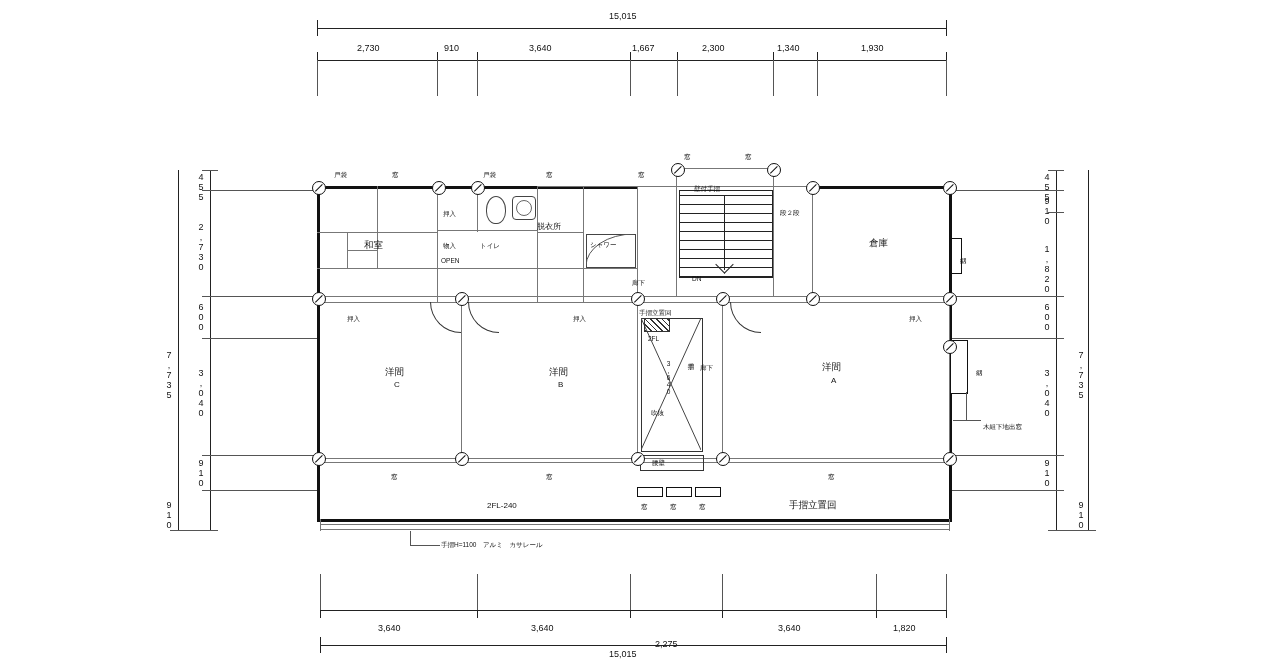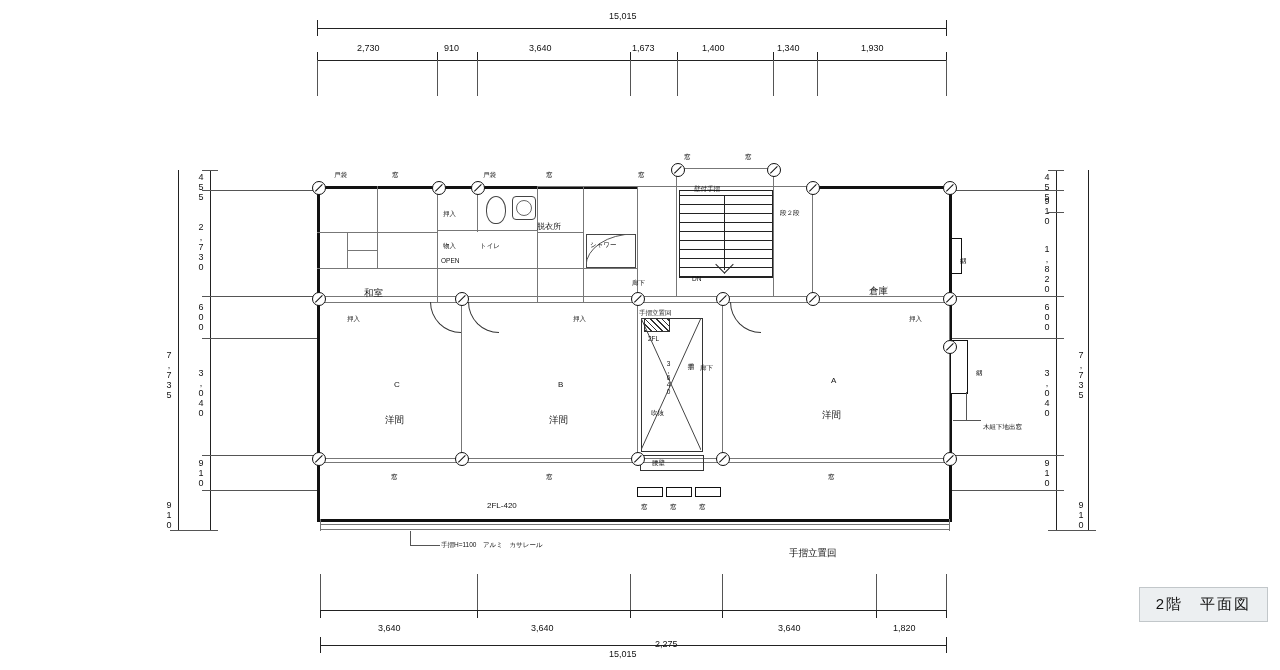--- a/index.html
+++ b/index.html
@@ -6,21 +6,21 @@
   body{
     width:1280px;height:670px;background:#ffffff;
     font-family:"Liberation Sans", sans-serif;
     color:#000;position:relative;overflow:hidden;
   }
   .stage{position:absolute;left:0;top:0;width:1280px;height:670px;border-radius:28px;}
   .abs{position:absolute;}
   .txt{font-size:9px;line-height:9px;white-space:nowrap;color:#111;}
   .txt.small{font-size:8px;}
   .txt.tiny{font-size:6.5px;}
-  .txt.rm{font-size:9.5px;margin-top:48px;}
+  .txt.rm{font-size:9.5px;}
   .vert{writing-mode:vertical-rl;text-orientation:upright;letter-spacing:0px;}
   .line-v{position:absolute;width:0;border-left:1px solid #222;}
   .thin-h{position:absolute;height:0;border-top:1px solid #555;}
   .thin-v{position:absolute;width:0;border-left:1px solid #555;}
   .wall-h{position:absolute;background:#111;height:3px;}
   .wall-v{position:absolute;background:#111;width:3px;}
   .wallg-h{position:absolute;background:#777;height:1px;}
   .wallg-v{position:absolute;background:#777;width:1px;}
   .dimline{position:absolute;border-top:1px solid #222;height:0;}
   .tick{position:absolute;border-left:1px solid #222;width:0;}
@@ -60,22 +60,22 @@
   <div class="thin-v" style="left:477px;top:60px;height:36px;"></div>
   <div class="thin-v" style="left:630px;top:60px;height:36px;"></div>
   <div class="thin-v" style="left:677px;top:60px;height:36px;"></div>
   <div class="thin-v" style="left:773px;top:60px;height:36px;"></div>
   <div class="thin-v" style="left:817px;top:60px;height:36px;"></div>
   <div class="thin-v" style="left:946px;top:60px;height:36px;"></div>
 
   <div class="abs txt" style="left:357px;top:44px;">2,730</div>
   <div class="abs txt" style="left:444px;top:44px;">910</div>
   <div class="abs txt" style="left:529px;top:44px;">3,640</div>
-  <div class="abs txt" style="left:632px;top:44px;">1,673</div>
-  <div class="abs txt" style="left:702px;top:44px;">1,400</div>
+  <div class="abs txt" style="left:632px;top:44px;">1,667</div>
+  <div class="abs txt" style="left:702px;top:44px;">2,300</div>
   <div class="abs txt" style="left:777px;top:44px;">1,340</div>
   <div class="abs txt" style="left:861px;top:44px;">1,930</div>
 
   <div class="line-v" style="left:178px;top:170px;height:360px;"></div>
   <div class="abs txt vert" style="left:164px;top:350px;">7,735</div>
   <div class="abs txt vert" style="left:164px;top:500px;">910</div>
 
   <div class="line-v" style="left:210px;top:170px;height:360px;"></div>
   <div class="thin-h" style="left:202px;top:170px;width:16px;"></div>
   <div class="thin-h" style="left:202px;top:190px;width:16px;"></div>
@@ -297,28 +297,27 @@
   <div class="abs txt tiny" style="left:641px;top:502px;">窓</div>
   <div class="abs txt tiny" style="left:670px;top:502px;">窓</div>
   <div class="abs txt tiny" style="left:699px;top:502px;">窓</div>
 
   <div class="abs txt tiny" style="left:694px;top:184px;">壁付手摺</div>
   <div class="abs txt tiny" style="left:780px;top:208px;">段２段</div>
   <div class="abs txt tiny" style="left:692px;top:274px;">DN</div>
   <div class="abs txt tiny" style="left:639px;top:308px;">手摺立置回</div>
   <div class="abs txt tiny" style="left:648px;top:334px;">2FL</div>
   <div class="abs txt tiny" style="left:652px;top:458px;">腰壁</div>
-  <div class="abs txt small" style="left:487px;top:501px;">2FL-420</div>
+  <div class="abs txt small" style="left:487px;top:501px;">2FL-240</div>
   <div class="abs txt tiny" style="left:441px;top:540px;">手摺H=1100　アルミ　カサレール</div>
   <div class="abs txt tiny" style="left:983px;top:422px;">木組下地出窓</div>
   <div class="abs txt tiny" style="left:960px;top:256px;">絪</div>
   <div class="abs txt tiny" style="left:976px;top:368px;">絪</div>
   <div class="abs txt tiny vert" style="left:664px;top:360px;">3,640</div>
   <div class="abs txt tiny vert" style="left:687px;top:358px;">手摺</div>
 
   <div class="thin-h" style="left:953px;top:420px;width:28px;"></div>
   <div class="thin-v" style="left:966px;top:392px;height:28px;"></div>
   <div class="thin-h" style="left:410px;top:545px;width:30px;"></div>
   <div class="thin-v" style="left:410px;top:531px;height:14px;"></div>
 
-  <div class="badge">2階　平面図</div>
 
 </div>
 
 </body></html>

